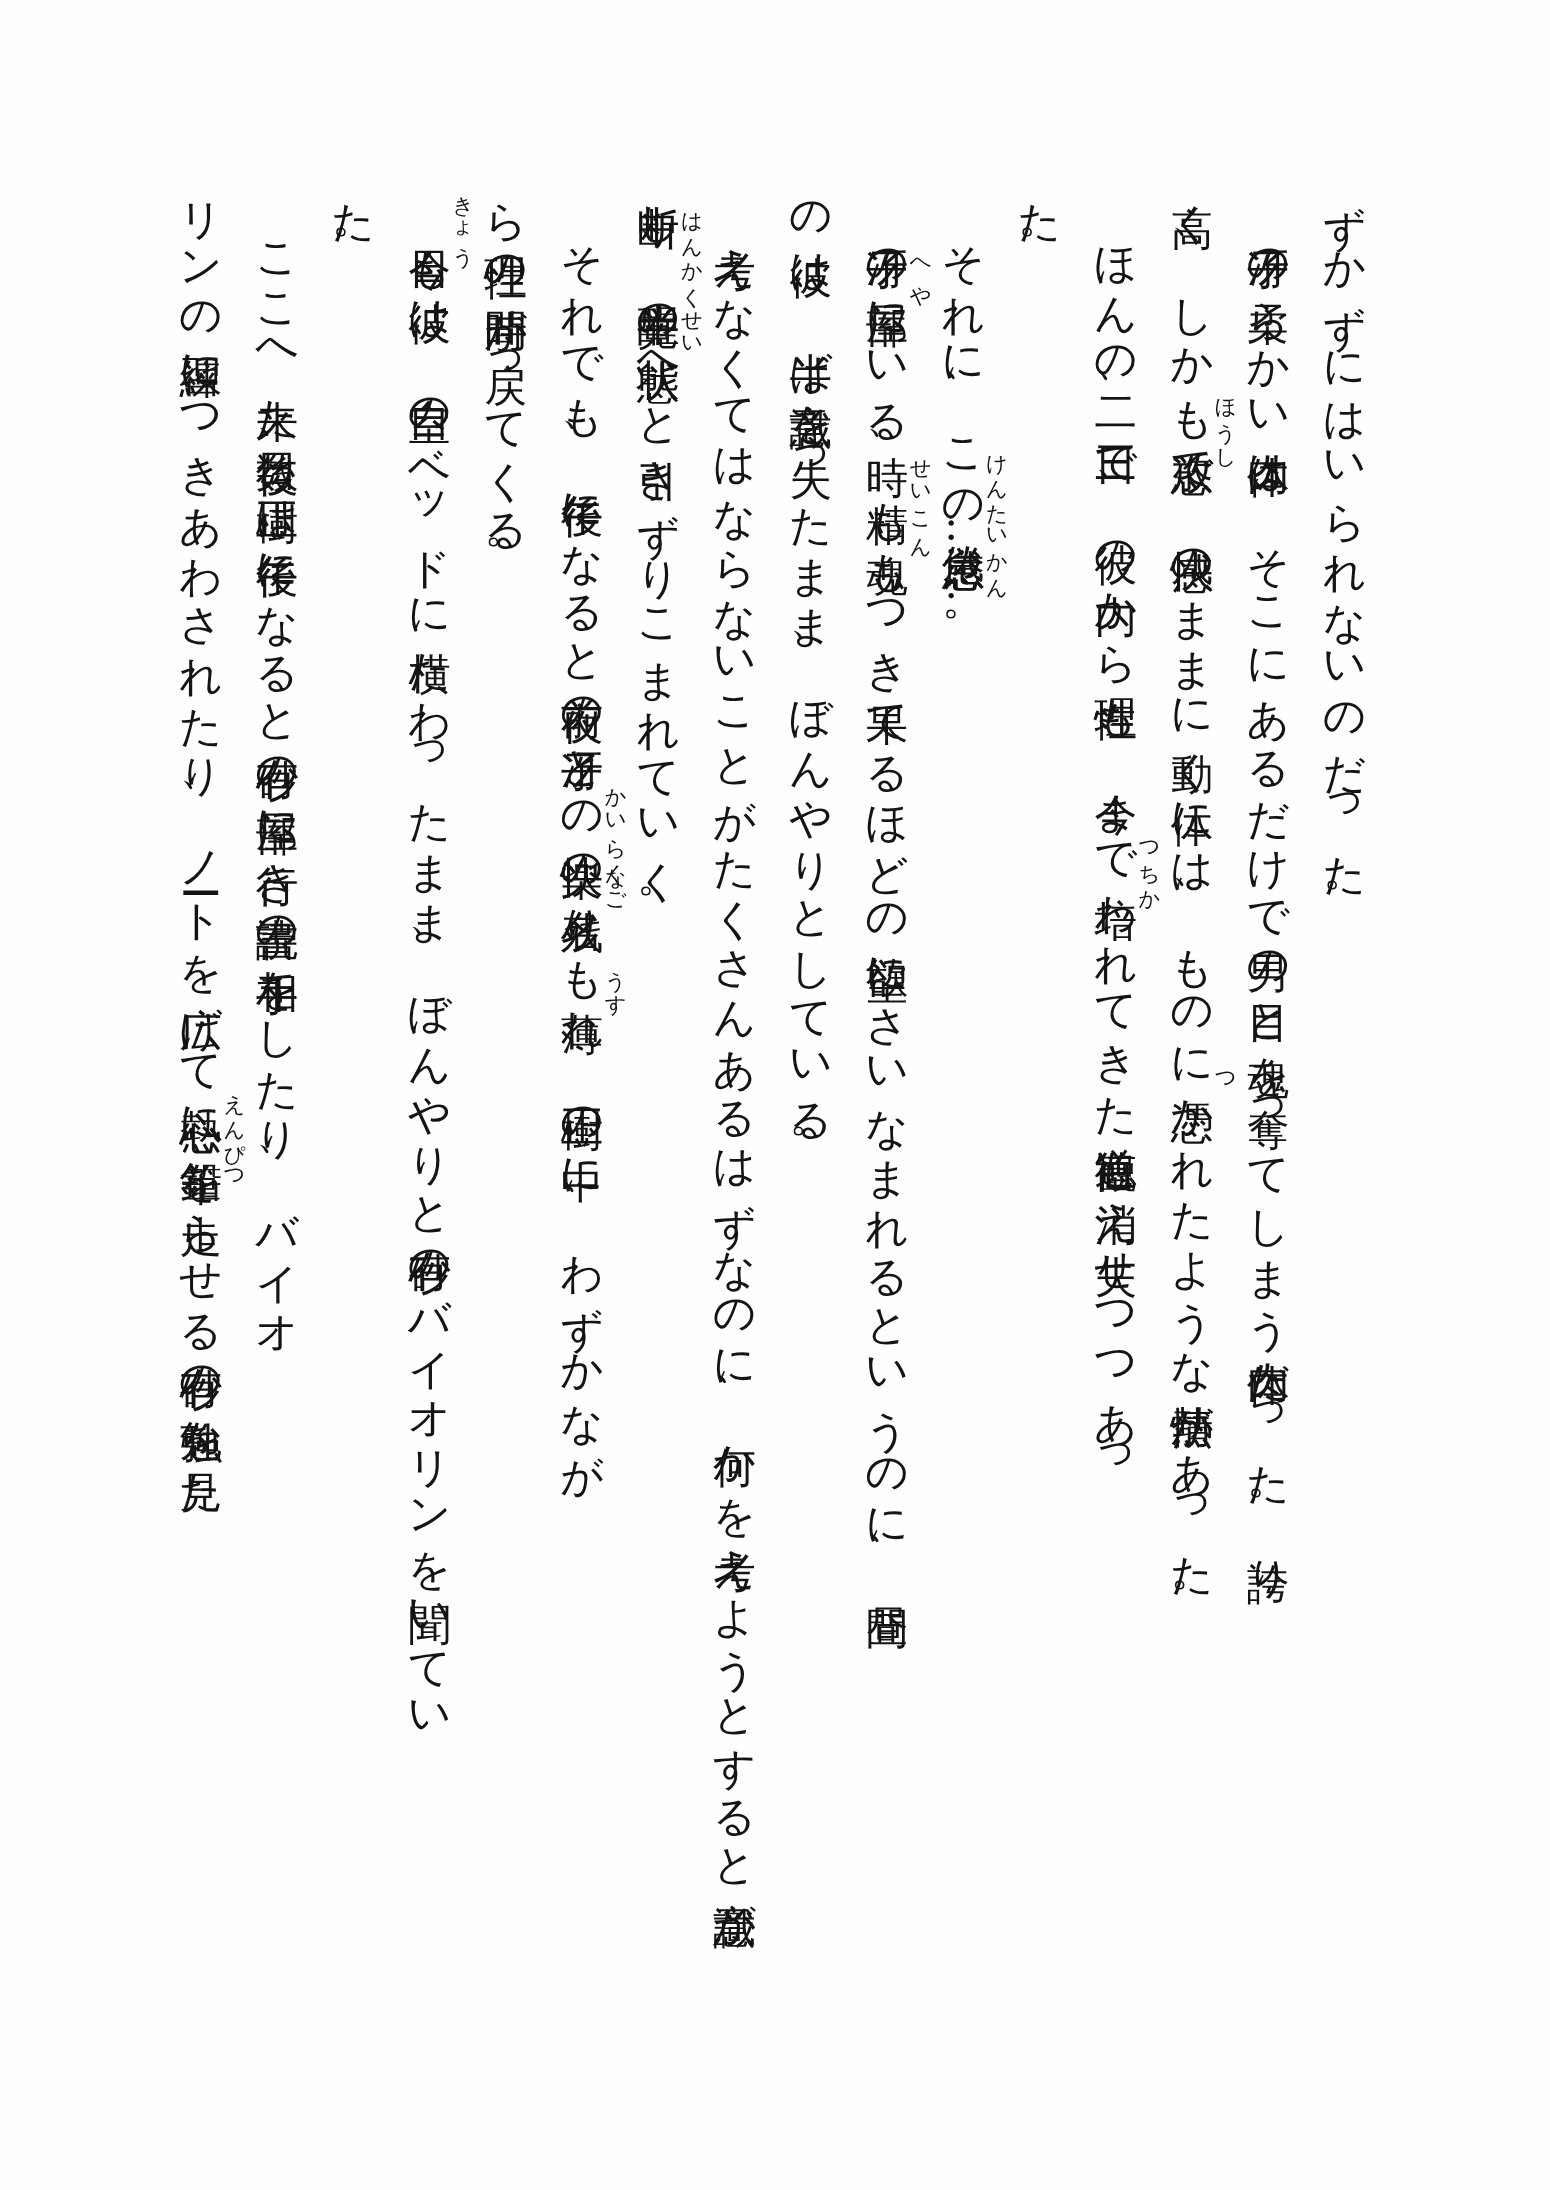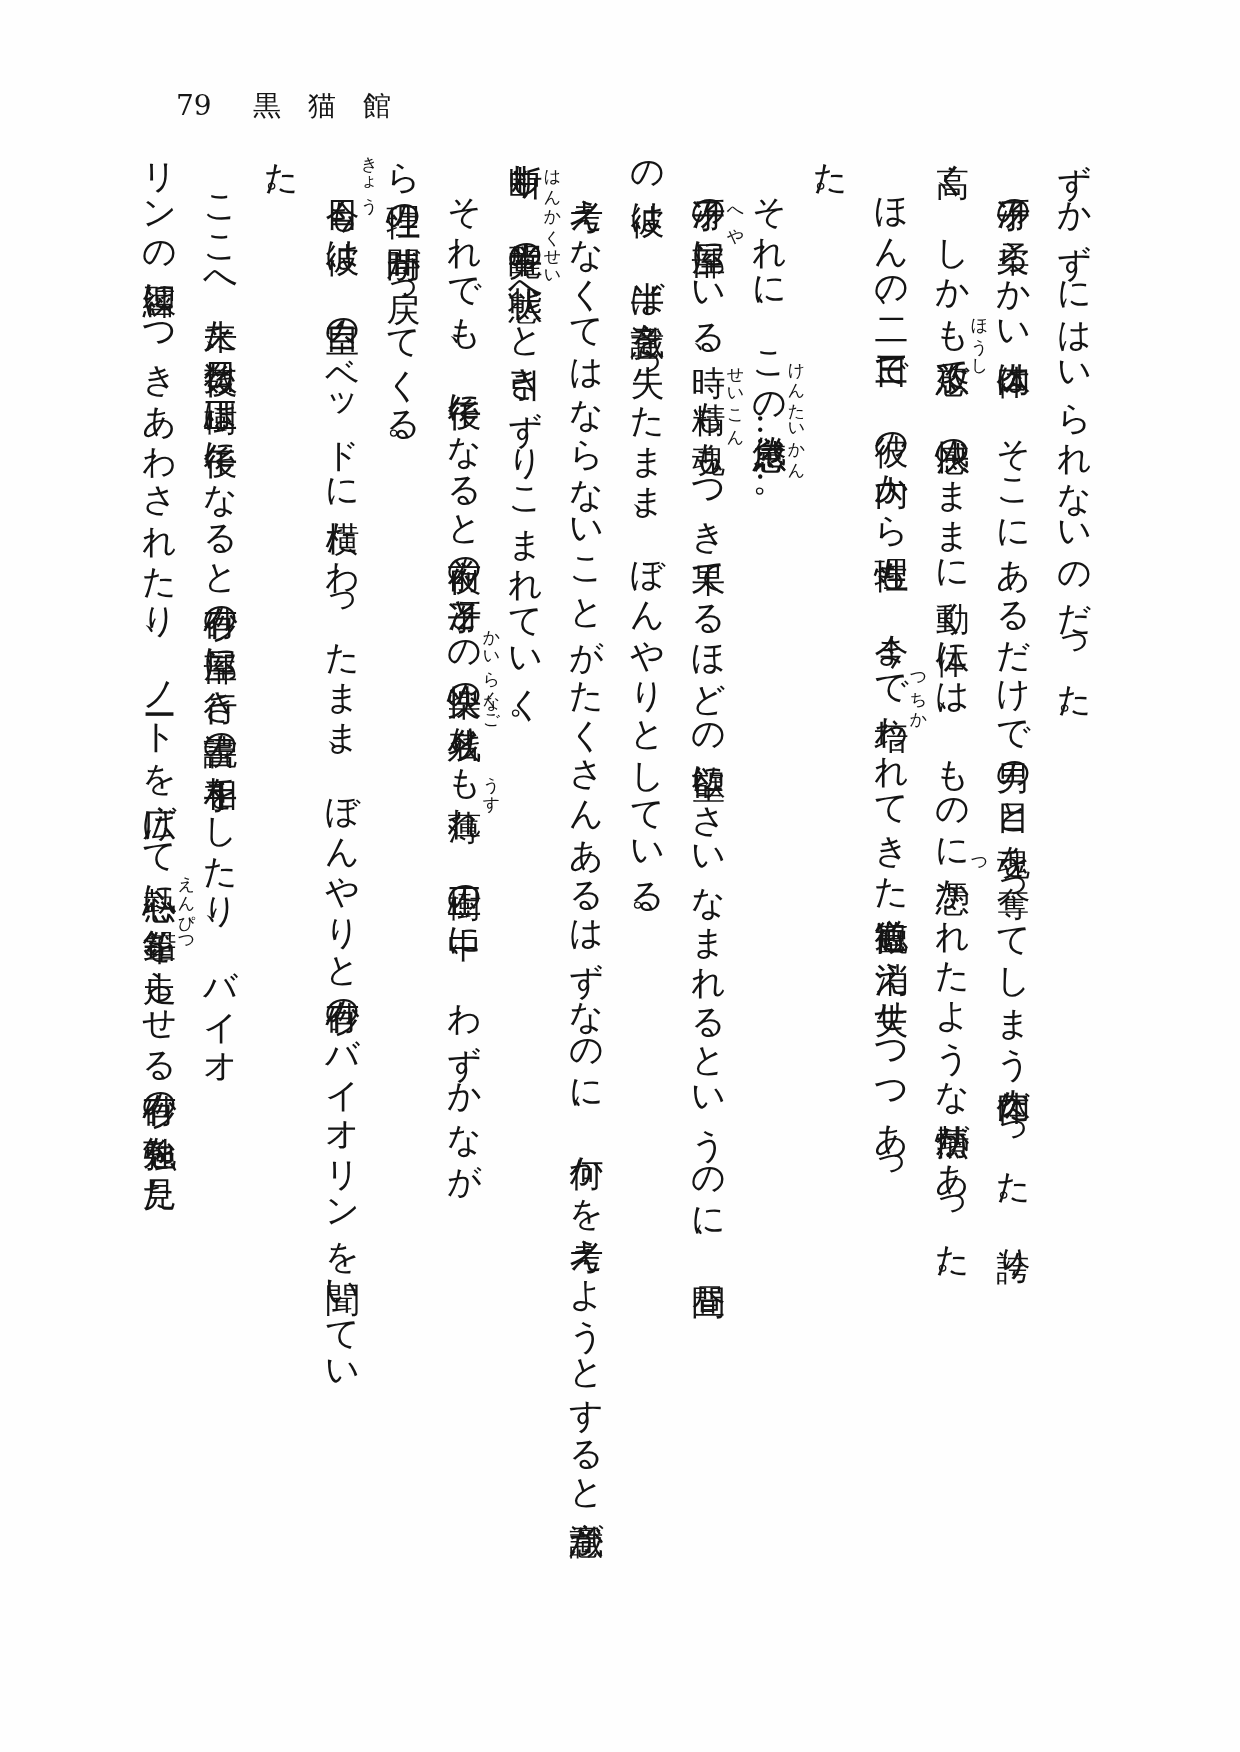--- a/index.html
+++ b/index.html
@@ -78,24 +78,20 @@
     letter-spacing: 0.5px;
     line-height: 1;
     white-space: nowrap;
   }
 </style>
 </head>
 <body>
 
 <div class="page">
 
-  <div class="runhead">
-    <span class="pagenum">79</span>
-    <span class="booktitle">黒猫館</span>
-  </div>
 
   <div class="textblock" id="textblock">
       <div class="col">ずかずにはいられないのだった。</div>
       <div class="col indent">冴子の柔らかい肉体は、そこにあるだけで男の目と魂を奪ってしまう肉体だった。誇り</div>
       <div class="col">高く、しかも<span class="rb">放恣<span class="rt">ほうし</span></span>で、快感のままに動く体には、ものに<span class="rb">憑<span class="rt">つ</span></span>かれたような熱情があった。</div>
       <div class="col indent">ほんの二、三日で、彼の内から理性も、今まで<span class="rb">培<span class="rt">つちか</span></span>われてきた道徳観も消え失せつつあっ</div>
       <div class="col">た。</div>
       <div class="col indent">それに、この<span class="rb">倦怠感<span class="rt">けんたいかん</span></span>……。</div>
       <div class="col indent">冴子の<span class="rb">部屋<span class="rt">へや</span></span>にいる時、<span class="rb">精<span class="rt">せい</span></span>も<span class="rb">魂<span class="rt">こん</span></span>もつき果てるほどの欲望にさいなまれるというのに、昼間</div>
       <div class="col">の彼は、半ば意識を失ったまま、ぼんやりとしている。</div>

